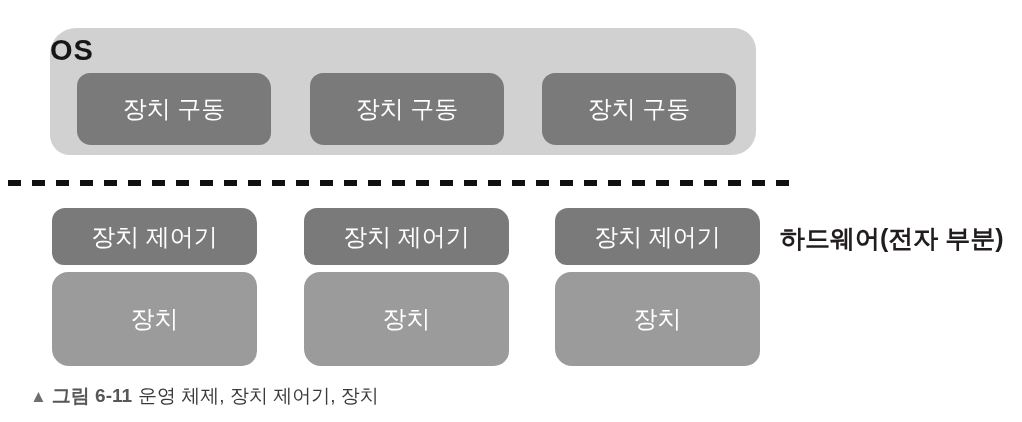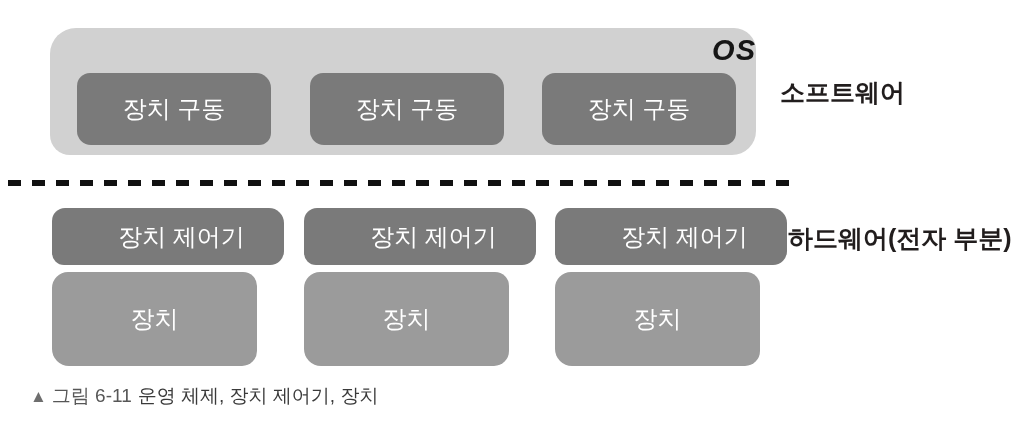--- a/index.html
+++ b/index.html
@@ -24,26 +24,25 @@
     width: 706px;
     height: 127px;
     background: var(--os-bg, #d1d1d1);
     border-radius: 26px 22px 24px 20px;
   }
   .os-title {
     position: absolute;
     left: 0;
     top: 6px;
     width: 100%;
-    text-align: right;
+    text-align: left;
     font-size: 29px;
     font-weight: 700;
     letter-spacing: 1px;
     color: #161616;
-    font-style: italic;
   }
 
   .box {
     position: absolute;
     display: flex;
     align-items: center;
     justify-content: center;
     color: var(--box-text, #ffffff);
     font-size: 24px;
     font-weight: 400;
@@ -77,21 +76,20 @@
     );
   }
 
   
   .controller-box {
     top: 208px;
     width: 205px;
     height: 57px;
     background: var(--dark-bg, #7a7a7a);
     border-radius: 13px 15px 14px 12px;
-    padding-left: 27px;
   }
   .device-box {
     top: 272px;
     width: 205px;
     height: 94px;
     background: var(--device-bg, #9b9b9b);
     border-radius: 16px 14px 15px 17px;
   }
   .col-1 { left: 52px; }
   .col-2 { left: 304px; }
@@ -100,39 +98,39 @@
   
   .side-label {
     position: absolute;
     left: 780px;
     font-size: 25px;
     font-weight: 700;
     color: #211d1d;
     white-space: nowrap;
   }
   .label-software   { top: 76px; }
-  .label-hardware   { top: 222px; margin-left: 8px; }
+  .label-hardware   { top: 222px; }
   .label-mechanical { top: 312px; }
 
   
   .caption {
     position: absolute;
     left: 30px;
     top: 383px;
     font-size: 19px;
     color: #3a3a3a;
     white-space: nowrap;
   }
   .caption .marker {
     color: #6e6e6e;
     font-size: 17px;
     margin-right: 5px;
   }
   .caption .fig-label {
-    font-weight: 400;
+    font-weight: 700;
     color: #575757;
     margin-right: 6px;
   }
 </style>
 </head>
 <body>
 
 <div class="canvas" style="--os-bg: #d1d1d1; --dark-bg: #7a7a7a; --device-bg: #9b9b9b; --box-text: #ffffff; --divider-color: #111111;">
 
   <div class="os-container">
@@ -145,20 +143,19 @@
   <div class="divider"></div>
 
   <div class="box controller-box col-1">장치 제어기</div>
   <div class="box controller-box col-2">장치 제어기</div>
   <div class="box controller-box col-3">장치 제어기</div>
 
   <div class="box device-box col-1">장치</div>
   <div class="box device-box col-2">장치</div>
   <div class="box device-box col-3">장치</div>
 
-  <div class="side-label label-software">소프트웨어</div>
   <div class="side-label label-hardware">하드웨어(전자 부분)</div>
 
   <div class="caption">
     <span class="marker">▲</span><span class="fig-label">그림 6-11</span><span class="caption-text">운영 체제, 장치 제어기, 장치</span>
   </div>
 
 </div>
 
 </body></html>

